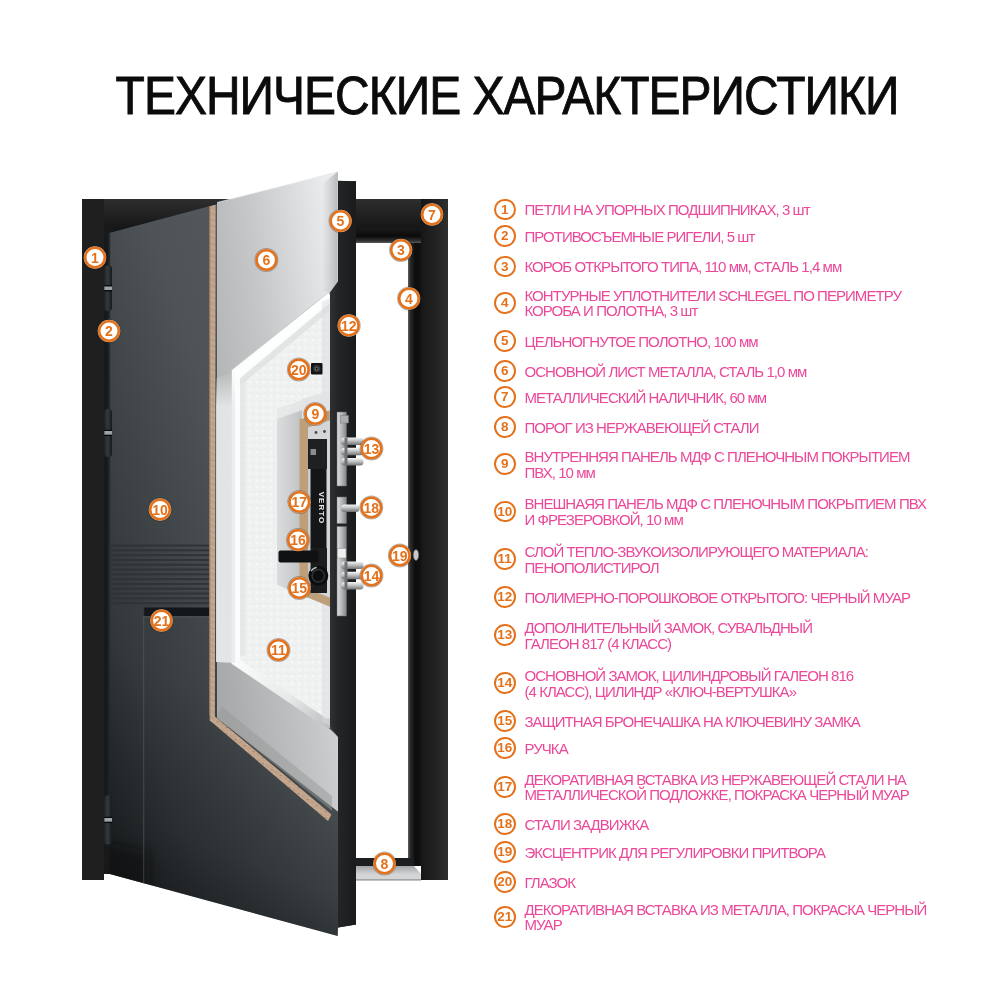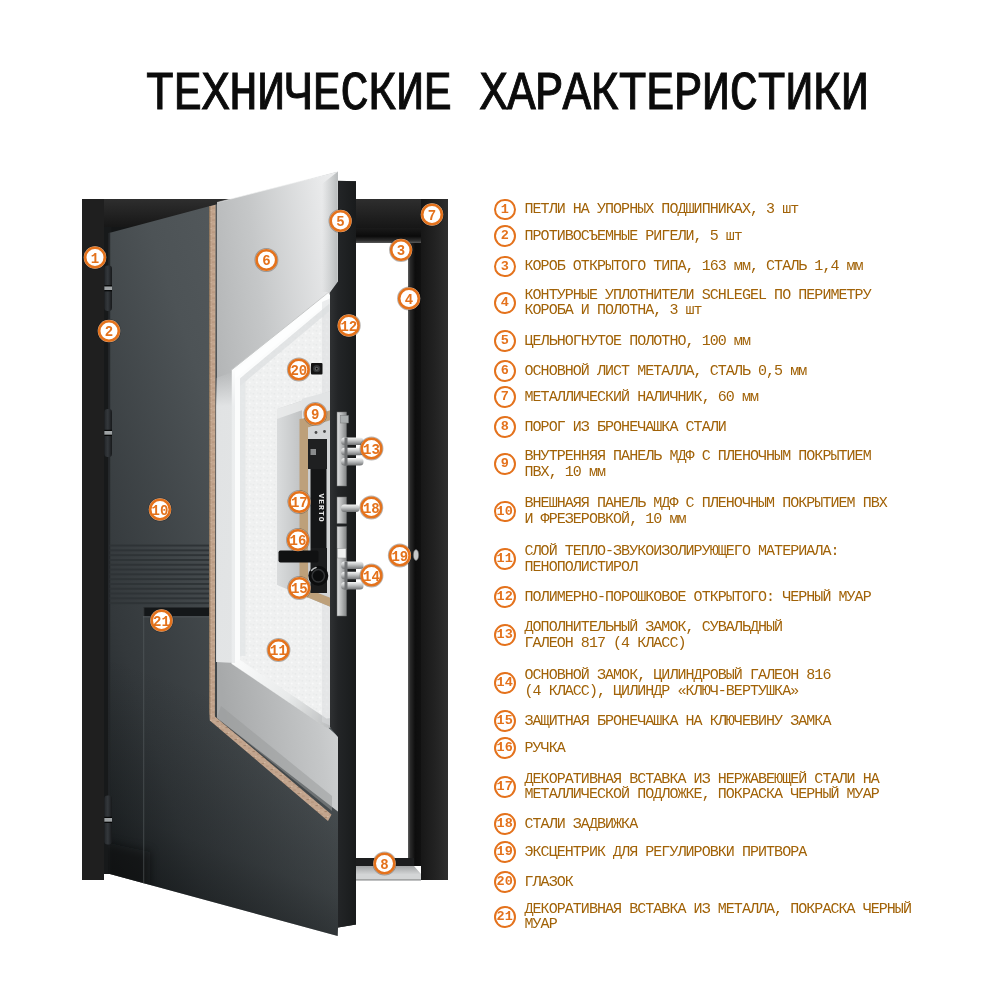--- a/index.html
+++ b/index.html
@@ -1,19 +1,19 @@
 <!DOCTYPE html>
 <html><head><meta charset="utf-8">
 <style>
 html,body{margin:0;padding:0;background:#fff;}
-#page{position:relative;width:1000px;height:1000px;overflow:hidden;background:#fff;font-family:Liberation Mono, monospace;}
+#page{position:relative;width:1000px;height:1000px;overflow:hidden;background:#fff;font-family:Liberation Sans, sans-serif;}
 #title{position:absolute;left:7px;top:63.6px;width:1000px;text-align:center;font-size:54px;font-weight:400;color:#0b0b0b;letter-spacing:-1.1px;white-space:nowrap;-webkit-text-stroke:0.9px #0b0b0b;transform:scaleX(0.888);transform-origin:500px 50%;}
 .item{position:absolute;left:0;width:1000px;}
 .num{position:absolute;left:493.8px;top:-11.7px;width:17.8px;height:17.8px;border:2.8px solid #e4721c;border-radius:50%;background:#fff;color:#e4721c;font-weight:bold;font-size:13.5px;line-height:18px;text-align:center;}
-.txt{position:absolute;left:524.5px;top:0;transform:translateY(-50%);font-size:15px;line-height:15.9px;color:#a16207;letter-spacing:-0.95px;white-space:nowrap;}
+.txt{position:absolute;left:524.5px;top:0;transform:translateY(-50%);font-size:15px;line-height:15.9px;color:#ec4899;letter-spacing:-0.95px;white-space:nowrap;}
 </style></head>
 <body>
 <div id="page">
 <div id="title">ТЕХНИЧЕСКИЕ ХАРАКТЕРИСТИКИ</div>
 <svg id="door" width="1000" height="1000" style="position:absolute;left:0;top:0">
 <defs>
 <linearGradient id="gLeaf" x1="1" y1="0" x2="0" y2="1">
  <stop offset="0" stop-color="#5c6265"></stop>
           <stop offset="0.45" stop-color="#4d5356"></stop>
  <stop offset="0.78" stop-color="#33383b"></stop>
@@ -301,41 +301,41 @@
 <div class="item" style="top:210.3px">
       <div class="num">1</div>
       <div class="txt">ПЕТЛИ НА УПОРНЫХ ПОДШИПНИКАХ, 3 шт</div>
     </div>
 <div class="item" style="top:237.1px">
       <div class="num">2</div>
       <div class="txt">ПРОТИВОСЪЕМНЫЕ РИГЕЛИ, 5 шт</div>
     </div>
 <div class="item" style="top:267.2px">
       <div class="num">3</div>
-      <div class="txt">КОРОБ ОТКРЫТОГО ТИПА, 163 мм, СТАЛЬ 1,4 мм</div>
+      <div class="txt">КОРОБ ОТКРЫТОГО ТИПА, 110 мм, СТАЛЬ 1,4 мм</div>
     </div>
 <div class="item" style="top:303.5px">
       <div class="num">4</div>
       <div class="txt">КОНТУРНЫЕ УПЛОТНИТЕЛИ SCHLEGEL ПО ПЕРИМЕТРУ<br>КОРОБА И ПОЛОТНА, 3 шт</div>
     </div>
 <div class="item" style="top:341.7px">
       <div class="num">5</div>
       <div class="txt">ЦЕЛЬНОГНУТОЕ ПОЛОТНО, 100 мм</div>
     </div>
 <div class="item" style="top:371.5px">
       <div class="num">6</div>
-      <div class="txt">ОСНОВНОЙ ЛИСТ МЕТАЛЛА, СТАЛЬ 0,5 мм</div>
+      <div class="txt">ОСНОВНОЙ ЛИСТ МЕТАЛЛА, СТАЛЬ 1,0 мм</div>
     </div>
 <div class="item" style="top:397.8px">
       <div class="num">7</div>
       <div class="txt">МЕТАЛЛИЧЕСКИЙ НАЛИЧНИК, 60 мм</div>
     </div>
 <div class="item" style="top:428.1px">
       <div class="num">8</div>
-      <div class="txt">ПОРОГ ИЗ БРОНЕЧАШКА СТАЛИ</div>
+      <div class="txt">ПОРОГ ИЗ НЕРЖАВЕЮЩЕЙ СТАЛИ</div>
     </div>
 <div class="item" style="top:464.8px">
       <div class="num">9</div>
       <div class="txt">ВНУТРЕННЯЯ ПАНЕЛЬ МДФ С ПЛЕНОЧНЫМ ПОКРЫТИЕМ<br>ПВХ, 10 мм</div>
     </div>
 <div class="item" style="top:512.2px">
       <div class="num">10</div>
       <div class="txt">ВНЕШНАЯЯ ПАНЕЛЬ МДФ С ПЛЕНОЧНЫМ ПОКРЫТИЕМ ПВХ<br>И ФРЕЗЕРОВКОЙ, 10 мм</div>
     </div>
 <div class="item" style="top:560.1px">

